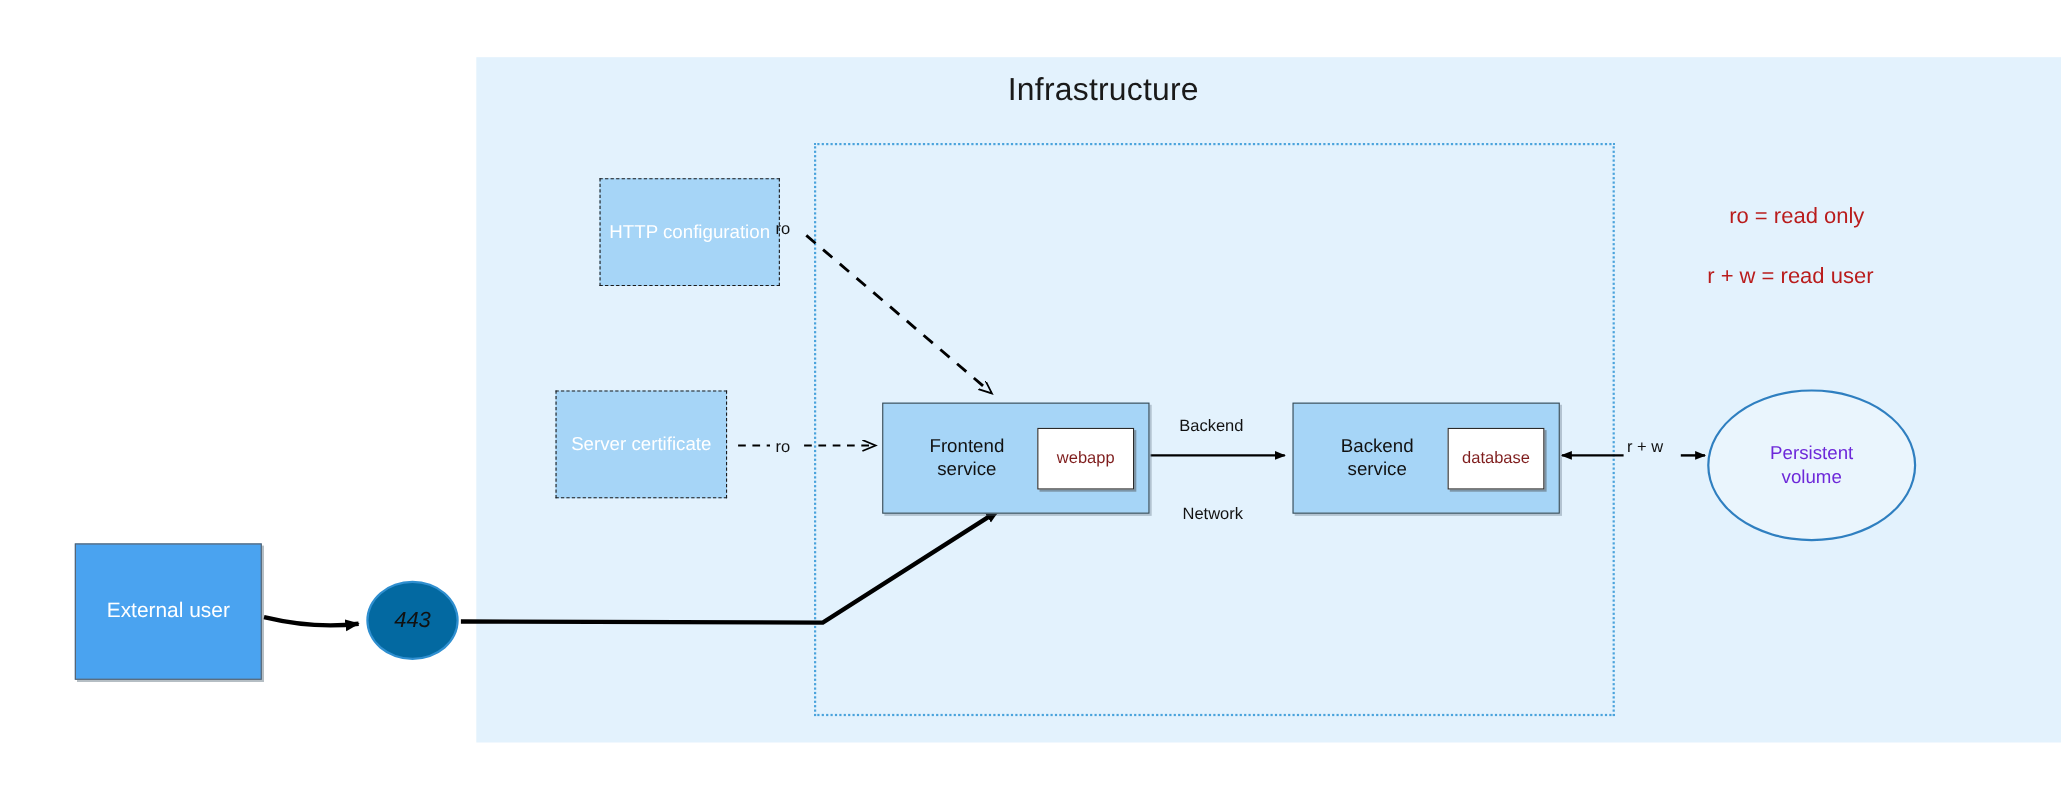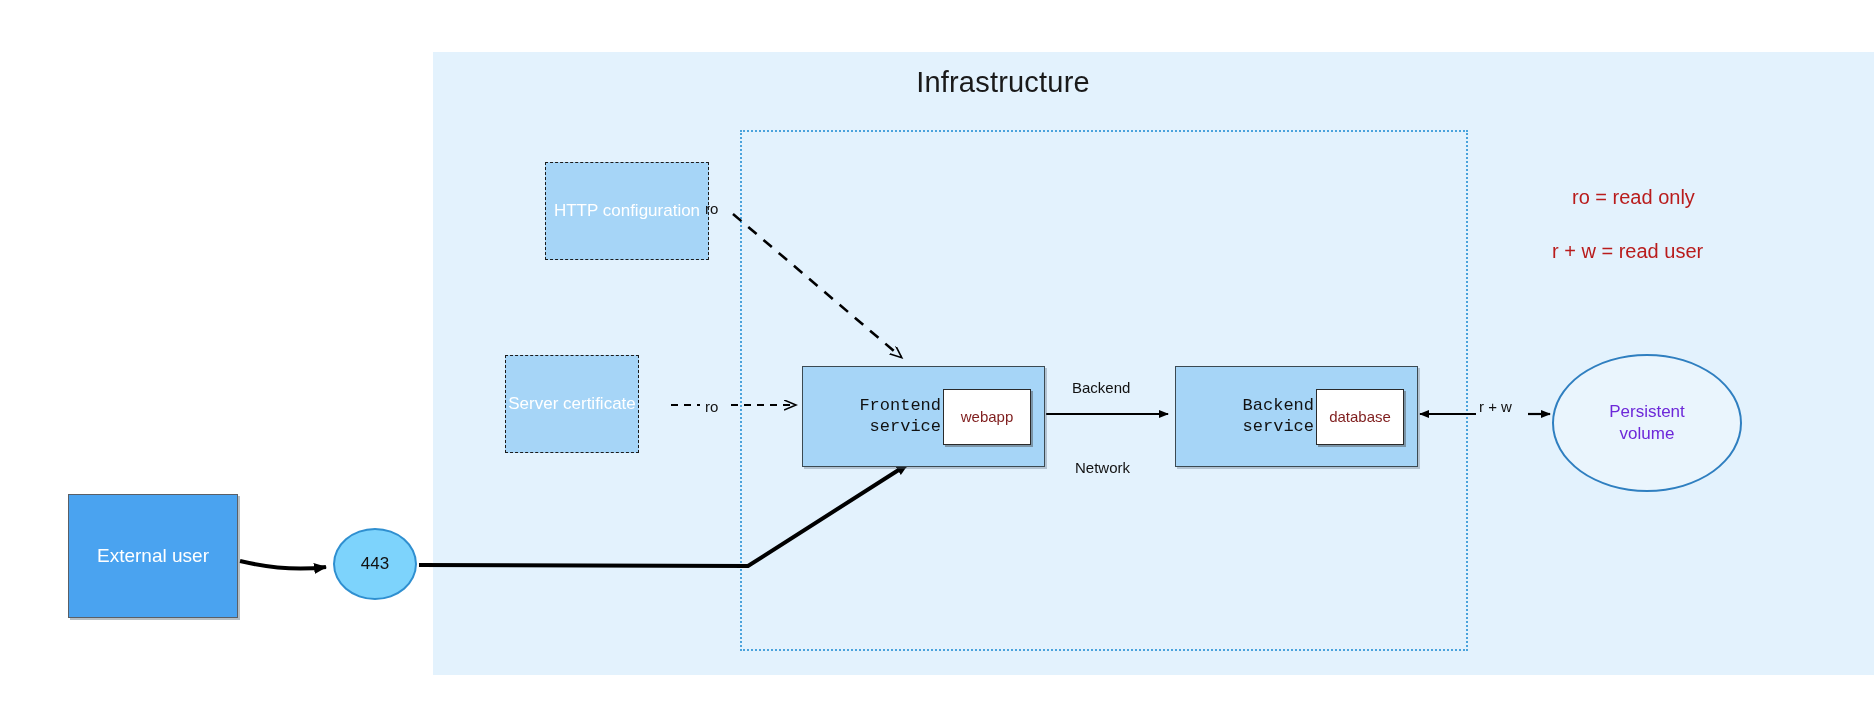--- a/index.html
+++ b/index.html
@@ -63,36 +63,35 @@
   }
 
   
   .config-box {
     background: #a6d5f7;
     border: 1.6px dashed #1b1b1b;
     color: #ffffff;
     font-size: 17px;
   }
   #http-configuration { left: 505px; top: 162px; width: 164px; height: 98px; margin-left: 40px; }
-  #server-certificate { left: 505px; top: 355px; width: 134px; height: 98px; text-align: right; }
+  #server-certificate { left: 505px; top: 355px; width: 156px; height: 98px; text-align: right; }
 
   
   .service-box {
     background: #a6d5f7;
     border: 1.4px solid #3b4a52;
     color: #111111;
     font-size: 17px;
     justify-content: flex-start;
     box-shadow: 2px 2px 0 rgba(90,110,125,.35);
   }
   .service-label {
     width: 124px;
     margin-left: 14px;
-    text-align: right;
-    font-family: Liberation Mono, monospace;
+    text-align: center;
   }
   
   .container-box {
     position: absolute;
     background: #ffffff;
     border: 1.6px solid #2a2a2a;
     display: flex;
     align-items: center;
     justify-content: center;
     font-size: 15px;
@@ -119,25 +118,26 @@
     font-size: 19px;
     box-shadow: 2px 2px 0 rgba(90,110,125,.45);
   }
 
   
   #port-node {
     left: 333px;
     top: 528px;
     width: 84px;
     height: 72px;
-    background: #7dd3fc;
+    background: #0369a1;
     border: 2.4px solid #2f8fd0;
     border-radius: 50%;
-    font-size: 17px;
+    font-size: 20px;
     color: #111111;
+    font-style: italic;
   }
 
   
   #persistent-volume {
     left: 1552px;
     top: 354px;
     width: 190px;
     height: 138px;
     background: #eaf5fd;
     border: 2.6px solid #2f7fc0;

